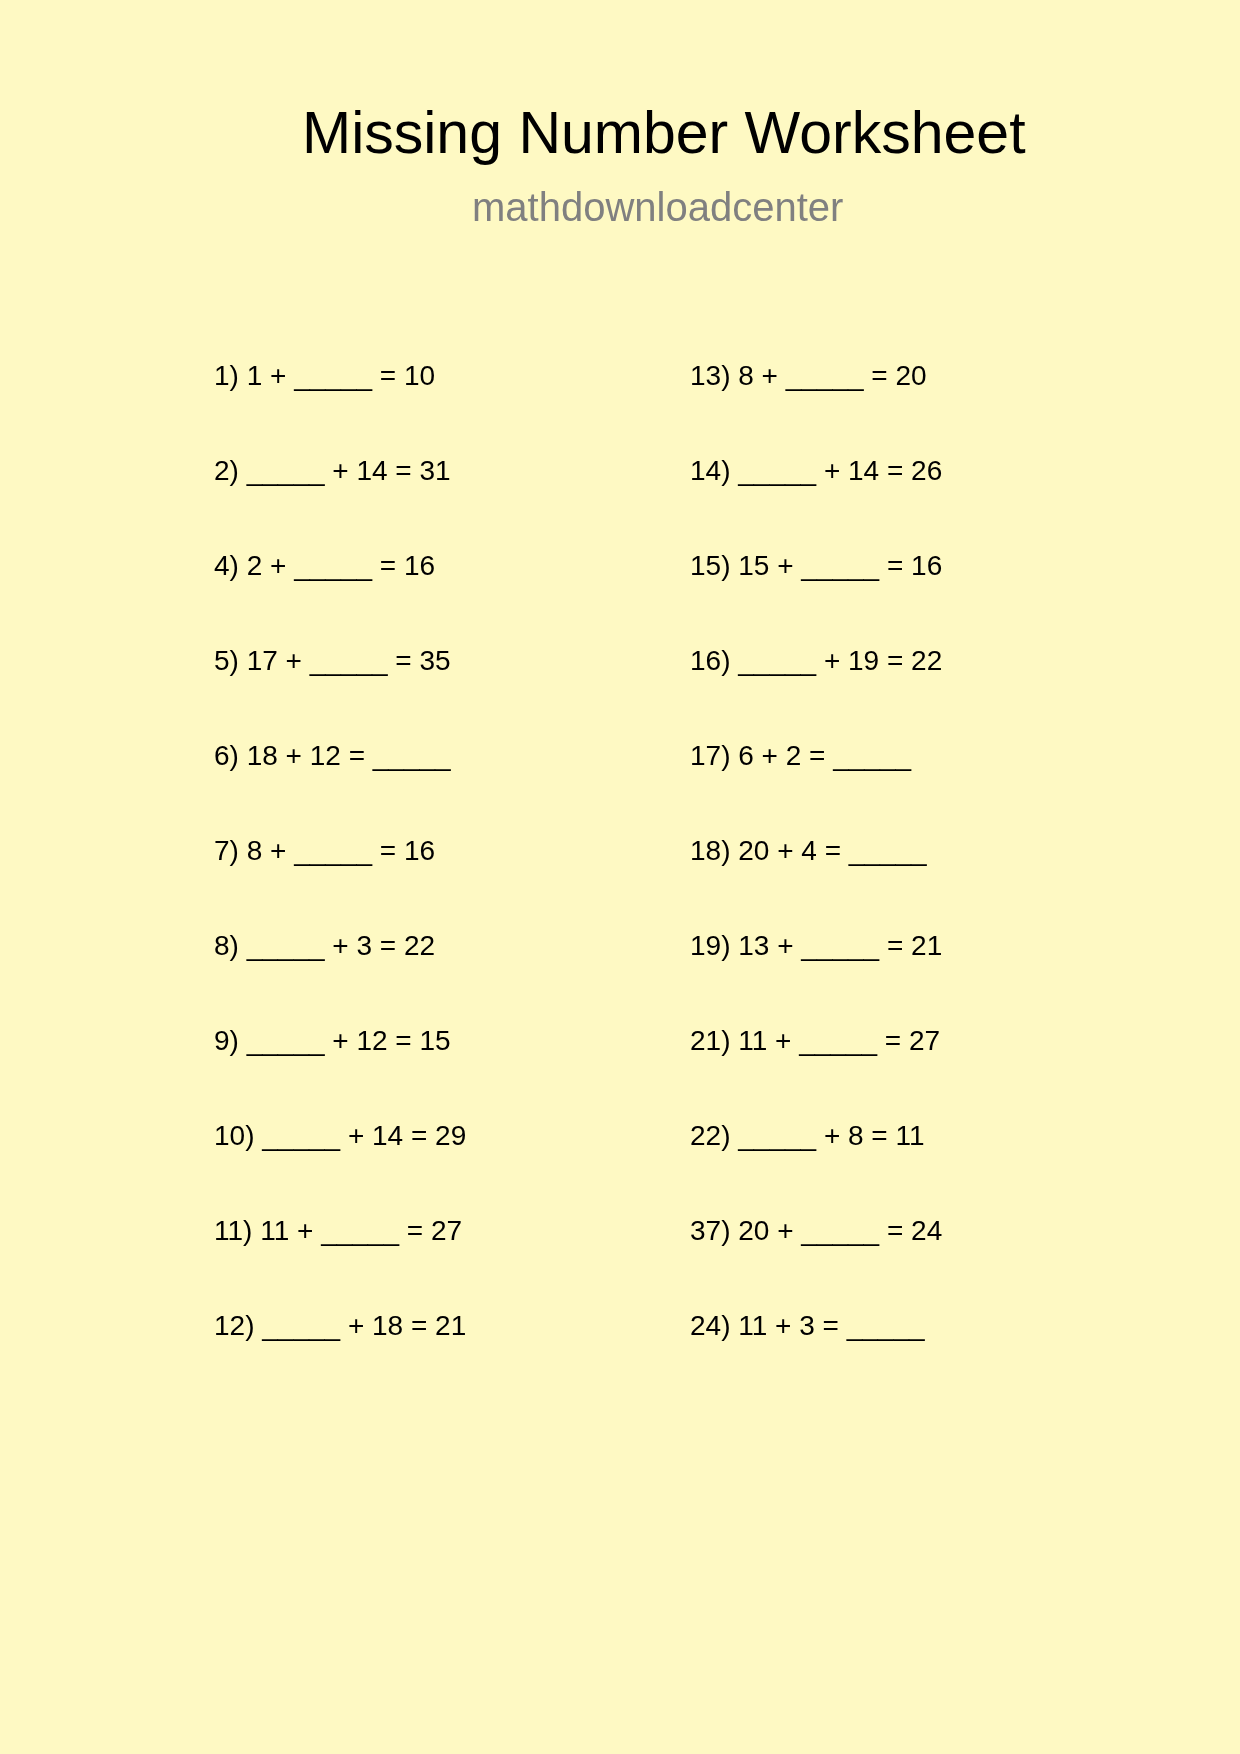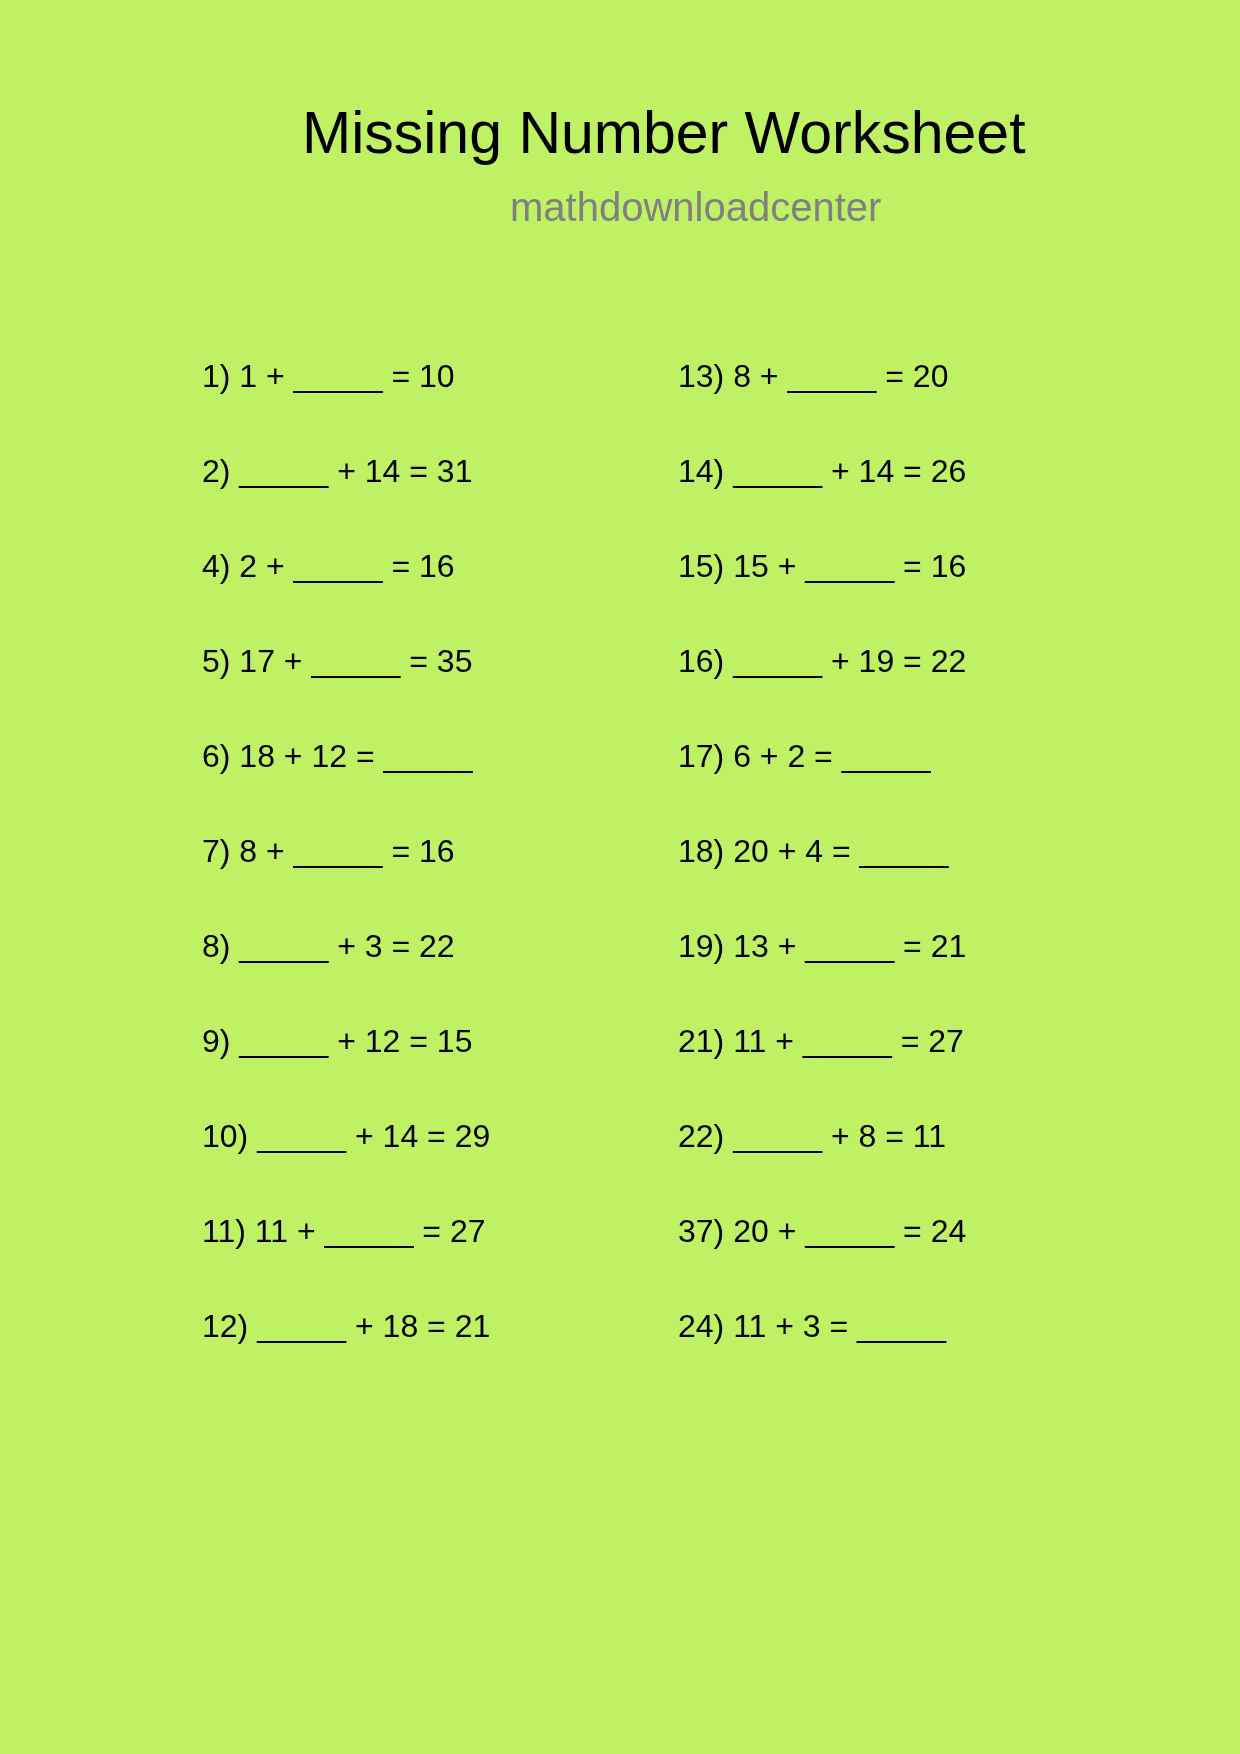--- a/index.html
+++ b/index.html
@@ -13,53 +13,54 @@
     position: relative;
     overflow: hidden;
     font-family: "Liberation Sans", sans-serif;
     color: #000000;
   }
   .page {
     position: absolute;
     left: 0; top: 0;
     width: 1240px;
     height: 1754px;
-    background: #bef264;
+    background: #fef9c3;
   }
   .title {
     position: absolute;
     left: 302px;
     top: 98px;
     font-size: 59px;
     line-height: 70px;
     white-space: nowrap;
     color: #000000;
     letter-spacing: 0px;
   }
   .subtitle {
     position: absolute;
-    left: 510px;
+    left: 472px;
     top: 183px;
     font-size: 40px;
     line-height: 48px;
     white-space: nowrap;
     color: #808080;
   }
   .column {
     position: absolute;
     top: 350px;
   }
   .column.left { left: 202px; }
   .column.right { left: 678px; }
   .problem {
     height: 95px;
-    font-size: 32px;
+    font-size: 28px;
     line-height: 52px;
     white-space: nowrap;
     color: #000000;
+    margin-left: 12px;
   }
 </style>
 </head>
 <body>
 
 <div class="page">
   <div class="title">Missing Number Worksheet</div>
   <div class="subtitle">mathdownloadcenter</div>
 
   <div class="column left">

